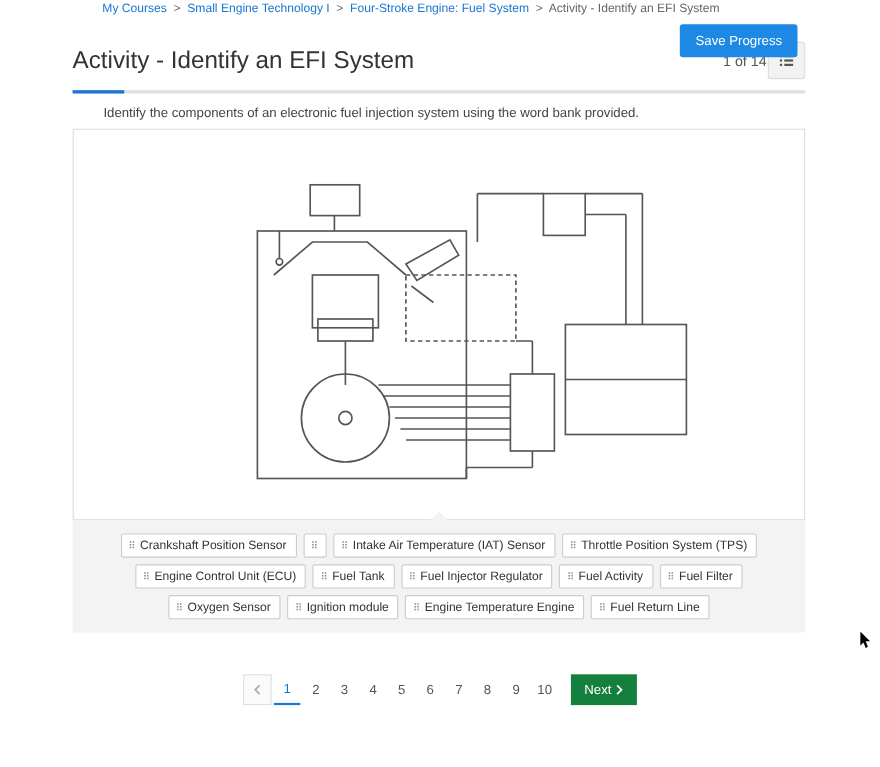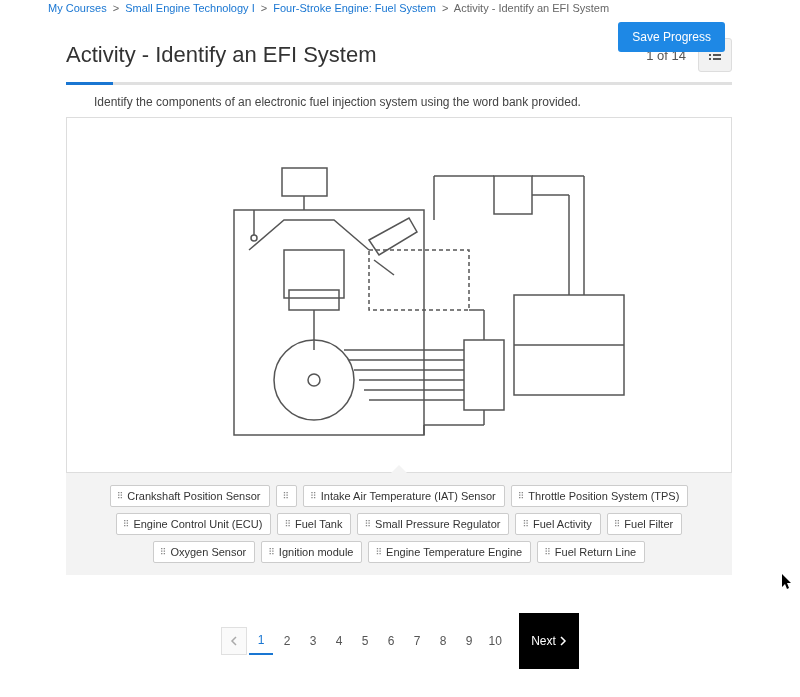--- a/index.html
+++ b/index.html
@@ -5,21 +5,21 @@
 * { box-sizing: border-box; margin: 0; padding: 0; }
 body {
   font-family: -apple-system, BlinkMacSystemFont, "Segoe UI", Arial, sans-serif;
   background: #fff;
   width: 800px;
   height: 697px;
   overflow: hidden;
   position: relative;
 }
 .breadcrumb {
-  padding: 2px 0 6px 48px;
+  padding: 2px 0 6px 93px;
   font-size: 11px;
   color: #666;
 }
 .breadcrumb a {
   color: #1976d2;
   text-decoration: none;
 }
 .breadcrumb .sep { color: #666; margin: 0 3px; }
 .save-btn {
   position: absolute;
@@ -40,21 +40,21 @@
   padding: 18px 68px 4px 66px;
 }
 .page-title {
   font-size: 22px;
   font-weight: 400;
   color: #333;
 }
 .header-right {
   display: flex;
   align-items: center;
-  gap: 12px;
+  gap: 1px;
 }
 .counter {
   font-size: 13px;
   color: #555;
 }
 .list-toggle {
   width: 34px;
   height: 34px;
   background: #f2f2f2;
   border: 1px solid #ddd;
@@ -159,24 +159,24 @@
   background: transparent;
   color: #555;
   font-size: 12px;
   cursor: pointer;
 }
 .pg-num.active {
   border-bottom: 2px solid #1976d2;
   color: #1976d2;
 }
 .next-btn {
-  background: #000000;
+  background: #15803d;
   color: #fff;
   border: none;
-  padding: 21px 12px;
+  padding: 7px 12px;
   font-size: 12px;
   margin-left: 10px;
   cursor: pointer;
   display: flex;
   align-items: center;
   gap: 4px;
 }
 .cursor-arrow {
   position: absolute;
   top: 574px;
@@ -302,21 +302,21 @@
   <div class="chip">
       <span class="grip">⠿</span>
       <span>Engine Control Unit (ECU)</span>
     </div>
   <div class="chip">
       <span class="grip">⠿</span>
       <span>Fuel Tank</span>
     </div>
   <div class="chip">
       <span class="grip">⠿</span>
-      <span>Small Pressure Regulator</span>
+      <span>Fuel Injector Regulator</span>
     </div>
   <div class="chip">
       <span class="grip">⠿</span>
       <span>Fuel Activity</span>
     </div>
   <div class="chip">
       <span class="grip">⠿</span>
       <span>Fuel Filter</span>
     </div>
   <div class="chip">

